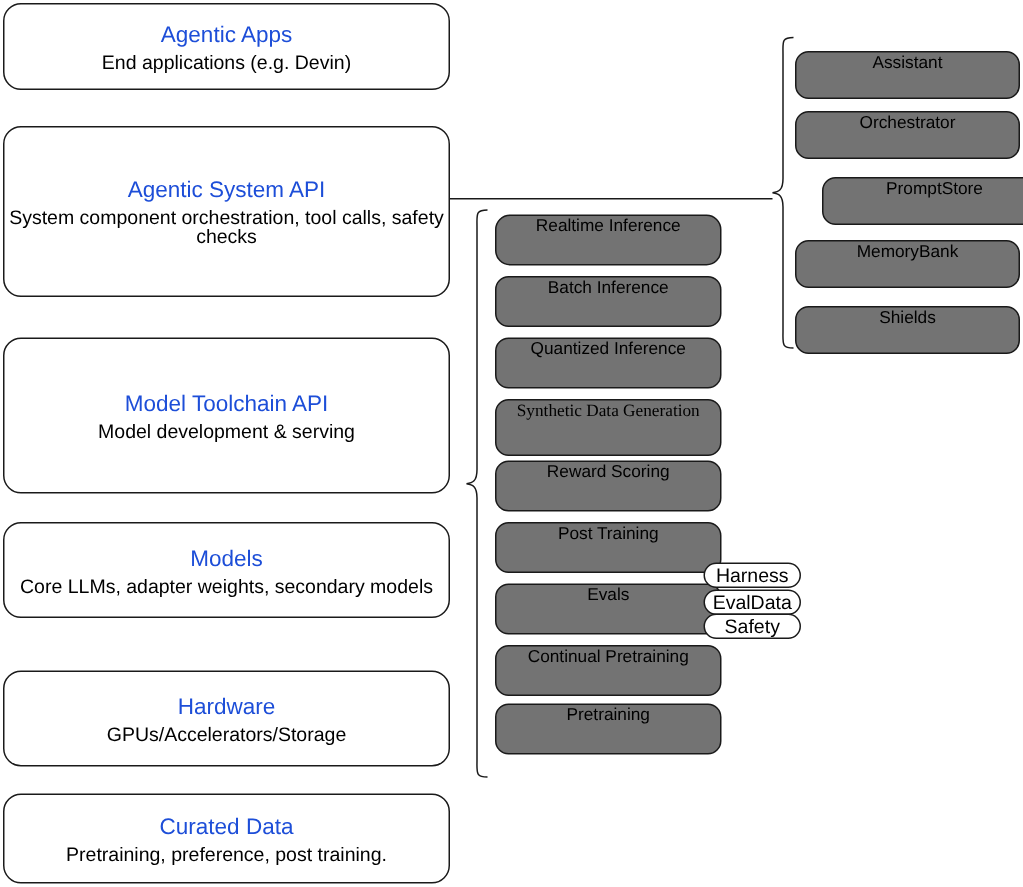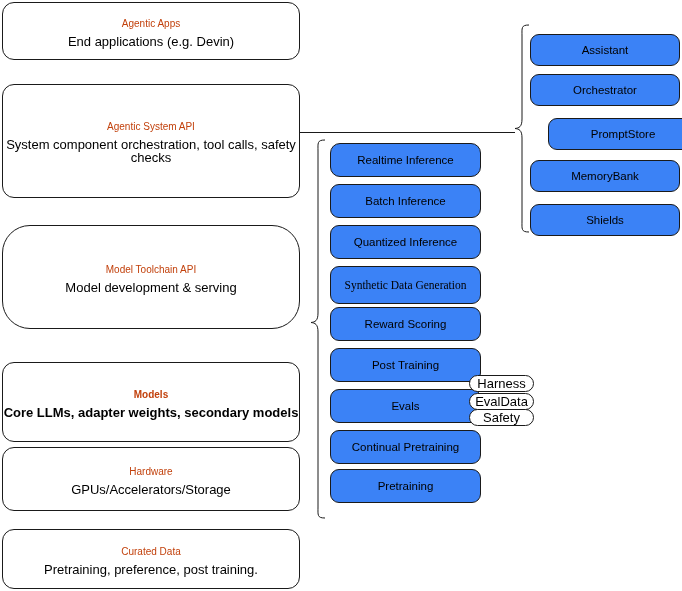--- a/index.html
+++ b/index.html
@@ -24,38 +24,37 @@
     border-radius: 12px;
     background: #ffffff;
     box-sizing: border-box;
     display: flex;
     flex-direction: column;
     align-items: center;
     justify-content: center;
     text-align: center;
   }
   .layer-title {
-    font-size: 10px;
+    font-size: 15px;
     line-height: 17px;
-    color: #c2410c;
+    color: #1d4ed8;
   }
   .layer-sub {
     font-size: 13px;
     line-height: 13px;
     color: #000;
     margin-top: 3px;
   }
   .comp-box {
     position: absolute;
     border: 1px solid #1a1a1a;
     border-radius: 9px;
-    background: #3b82f6;
+    background: #737373;
     box-sizing: border-box;
     display: flex;
-    align-items: center;
     justify-content: center;
     text-align: center;
     font-size: 11.5px;
     line-height: 14px;
     color: #000;
   }
   .pill {
     position: absolute;
     border: 1px solid #1a1a1a;
     border-radius: 999px;
@@ -88,26 +87,26 @@
   <div class="layer-box" style="left:2px; top:2px; width:298px; height:58px;">
     <div class="layer-title">Agentic Apps</div>
     <div class="layer-sub">End applications (e.g. Devin)</div>
   </div>
 
   <div class="layer-box" style="left:2px; top:84px; width:298px; height:114px;">
     <div class="layer-title">Agentic System API</div>
     <div class="layer-sub">System component orchestration, tool calls, safety checks</div>
   </div>
 
-  <div class="layer-box" style="left:2px; top:225px; width:298px; height:104px;border-radius:28px;">
+  <div class="layer-box" style="left:2px; top:225px; width:298px; height:104px;">
     <div class="layer-title">Model Toolchain API</div>
     <div class="layer-sub">Model development &amp; serving</div>
   </div>
 
-  <div class="layer-box" style="left:2px; top:362px; width:298px; height:80px;font-weight:bold;">
+  <div class="layer-box" style="left:2px; top:348px; width:298px; height:64px;">
     <div class="layer-title">Models</div>
     <div class="layer-sub">Core LLMs, adapter weights, secondary models</div>
   </div>
 
   <div class="layer-box" style="left:2px; top:447px; width:298px; height:64px;">
     <div class="layer-title">Hardware</div>
     <div class="layer-sub">GPUs/Accelerators/Storage</div>
   </div>
 
   <div class="layer-box" style="left:2px; top:529px; width:298px; height:60px;">

